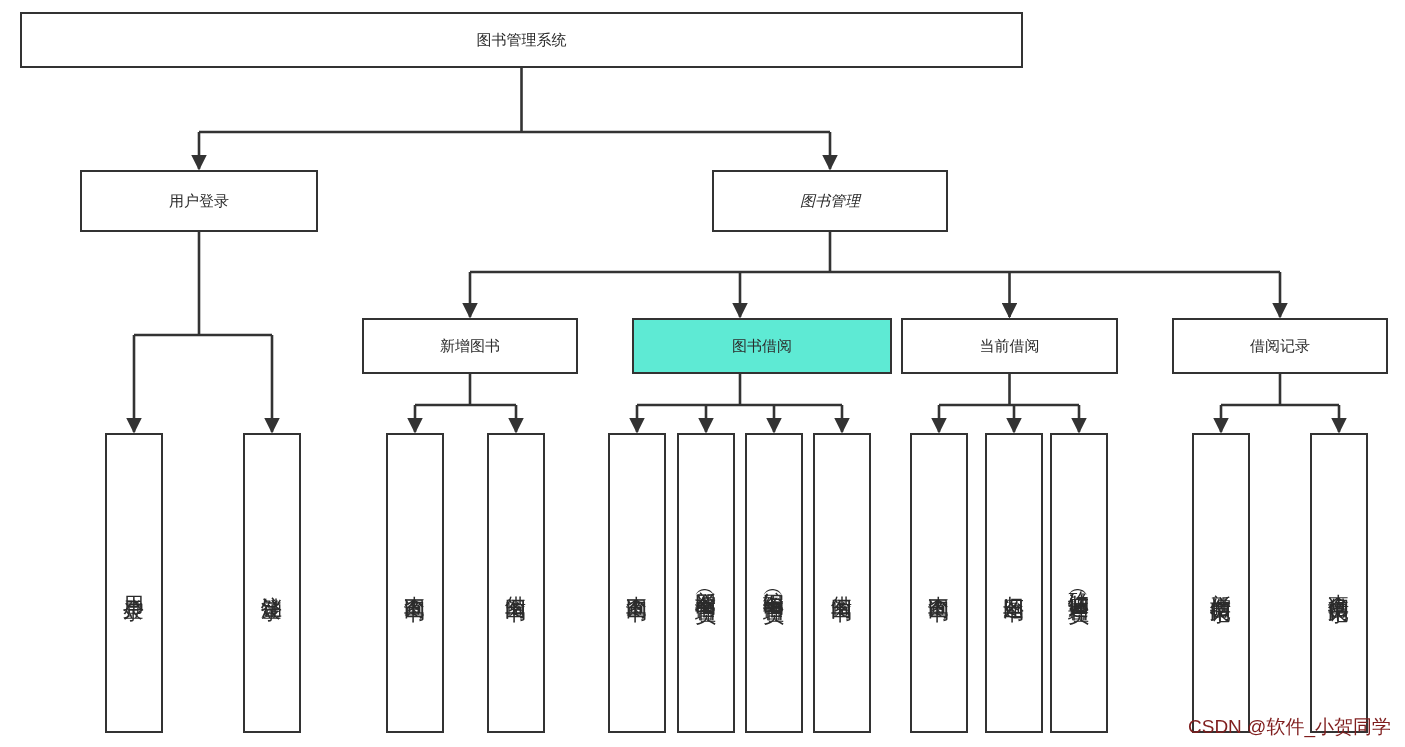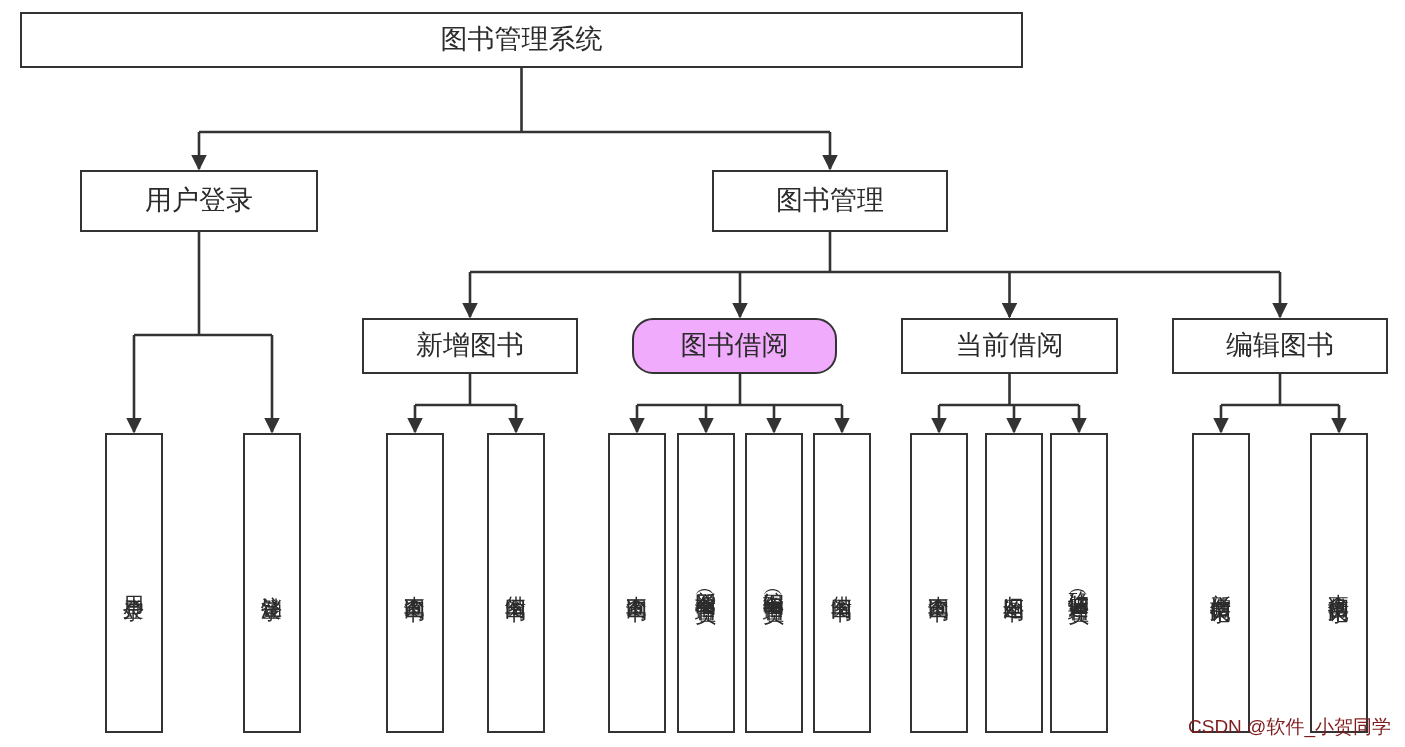--- a/index.html
+++ b/index.html
@@ -37,21 +37,21 @@
     z-index: 2;
   }
   .node .lbl {
     color: #2b2b2b;
     text-align: center;
     line-height: 1.18;
     white-space: nowrap;
   }
   
   .node.horiz .lbl {
-    font-size: 27px;
+    font-size: 15px;
   }
   
   .node.vert {
     align-items: center;
     justify-content: center;
   }
   .node.vert .lbl {
     writing-mode: vertical-rl;
     text-orientation: upright;
     font-size: 21px;
@@ -116,33 +116,33 @@
     </svg>
 
   <div id="nodes-layer">
       <div class="node horiz" style="left: 20px; top: 12px; width: 1003px; height: 56px; border-color: rgb(51, 51, 51); background: rgb(255, 255, 255);">
         <span class="lbl" style="color: rgb(43, 43, 43);">图书管理系统</span>
       </div>
       <div class="node horiz" style="left: 80px; top: 170px; width: 238px; height: 62px; border-color: rgb(51, 51, 51); background: rgb(255, 255, 255);">
         <span class="lbl" style="color: rgb(43, 43, 43);">用户登录</span>
       </div>
       <div class="node horiz" style="left: 712px; top: 170px; width: 236px; height: 62px; border-color: rgb(51, 51, 51); background: rgb(255, 255, 255);">
-        <span class="lbl" style="color: rgb(43, 43, 43);">图书管理</span>
+        <span class="lbl" style="color: rgb(43, 43, 43); font-style: italic;">图书管理</span>
       </div>
       <div class="node horiz" style="left: 362px; top: 318px; width: 216px; height: 56px; border-color: rgb(51, 51, 51); background: rgb(255, 255, 255);">
         <span class="lbl" style="color: rgb(43, 43, 43);">新增图书</span>
       </div>
-      <div class="node horiz" style="left: 632px; top: 318px; width: 205px; height: 56px; border-color: rgb(51, 51, 51); background: #f0abfc; border-radius: 21px;">
+      <div class="node horiz" style="left: 632px; top: 318px; width: 260px; height: 56px; border-color: rgb(51, 51, 51); background: #5eead4;">
         <span class="lbl" style="color: rgb(43, 43, 43);">图书借阅</span>
       </div>
       <div class="node horiz" style="left: 901px; top: 318px; width: 217px; height: 56px; border-color: rgb(51, 51, 51); background: rgb(255, 255, 255);">
         <span class="lbl" style="color: rgb(43, 43, 43);">当前借阅</span>
       </div>
       <div class="node horiz" style="left: 1172px; top: 318px; width: 216px; height: 56px; border-color: rgb(51, 51, 51); background: rgb(255, 255, 255);">
-        <span class="lbl" style="color: rgb(43, 43, 43);">编辑图书</span>
+        <span class="lbl" style="color: rgb(43, 43, 43);">借阅记录</span>
       </div>
       <div class="node vert" style="left: 105px; top: 433px; width: 58px; height: 300px; border-color: rgb(51, 51, 51); background: rgb(255, 255, 255);">
         <span class="lbl" style="color: rgb(43, 43, 43);">用户登录</span>
       </div>
       <div class="node vert" style="left: 243px; top: 433px; width: 58px; height: 300px; border-color: rgb(51, 51, 51); background: rgb(255, 255, 255);">
         <span class="lbl" style="color: rgb(43, 43, 43);">注销登录</span>
       </div>
       <div class="node vert" style="left: 386px; top: 433px; width: 58px; height: 300px; border-color: rgb(51, 51, 51); background: rgb(255, 255, 255);">
         <span class="lbl" style="color: rgb(43, 43, 43);">查询图书</span>
       </div>

